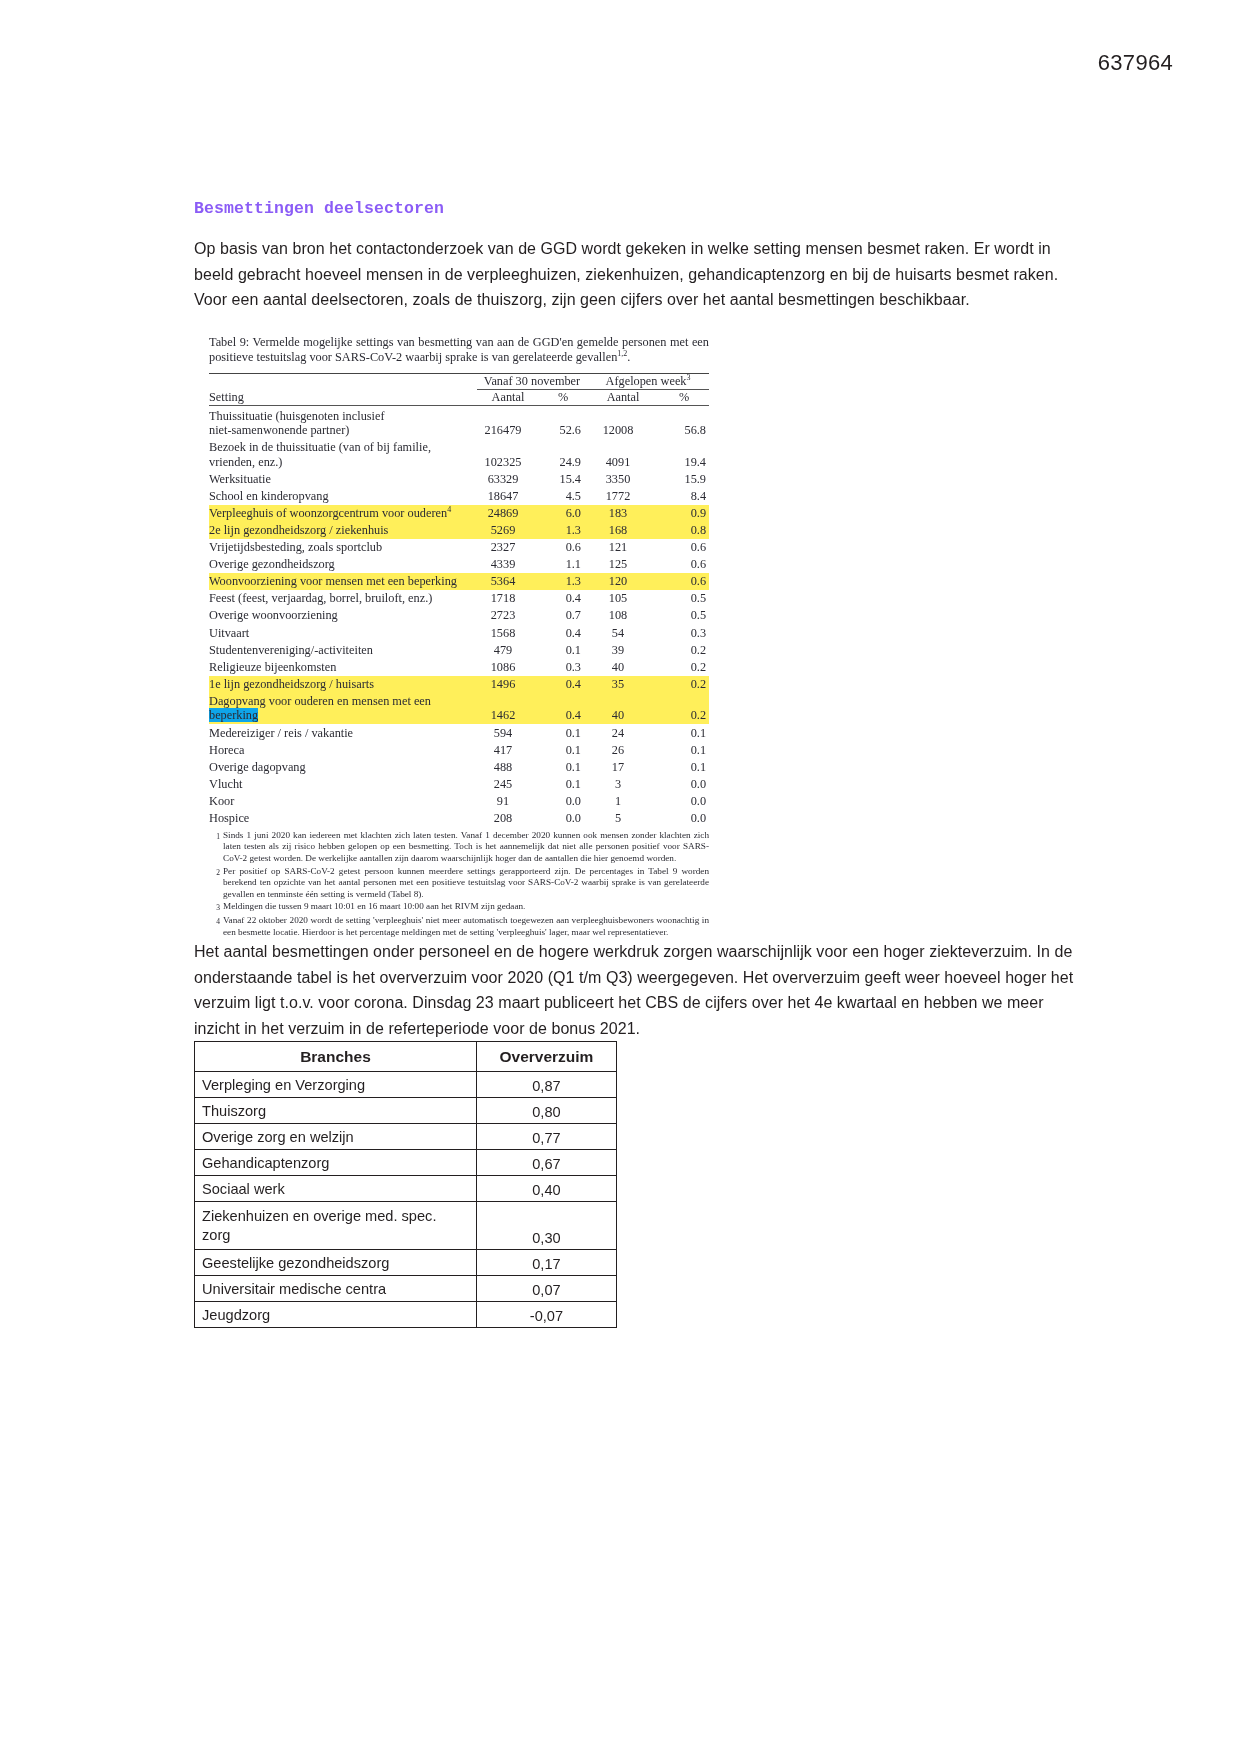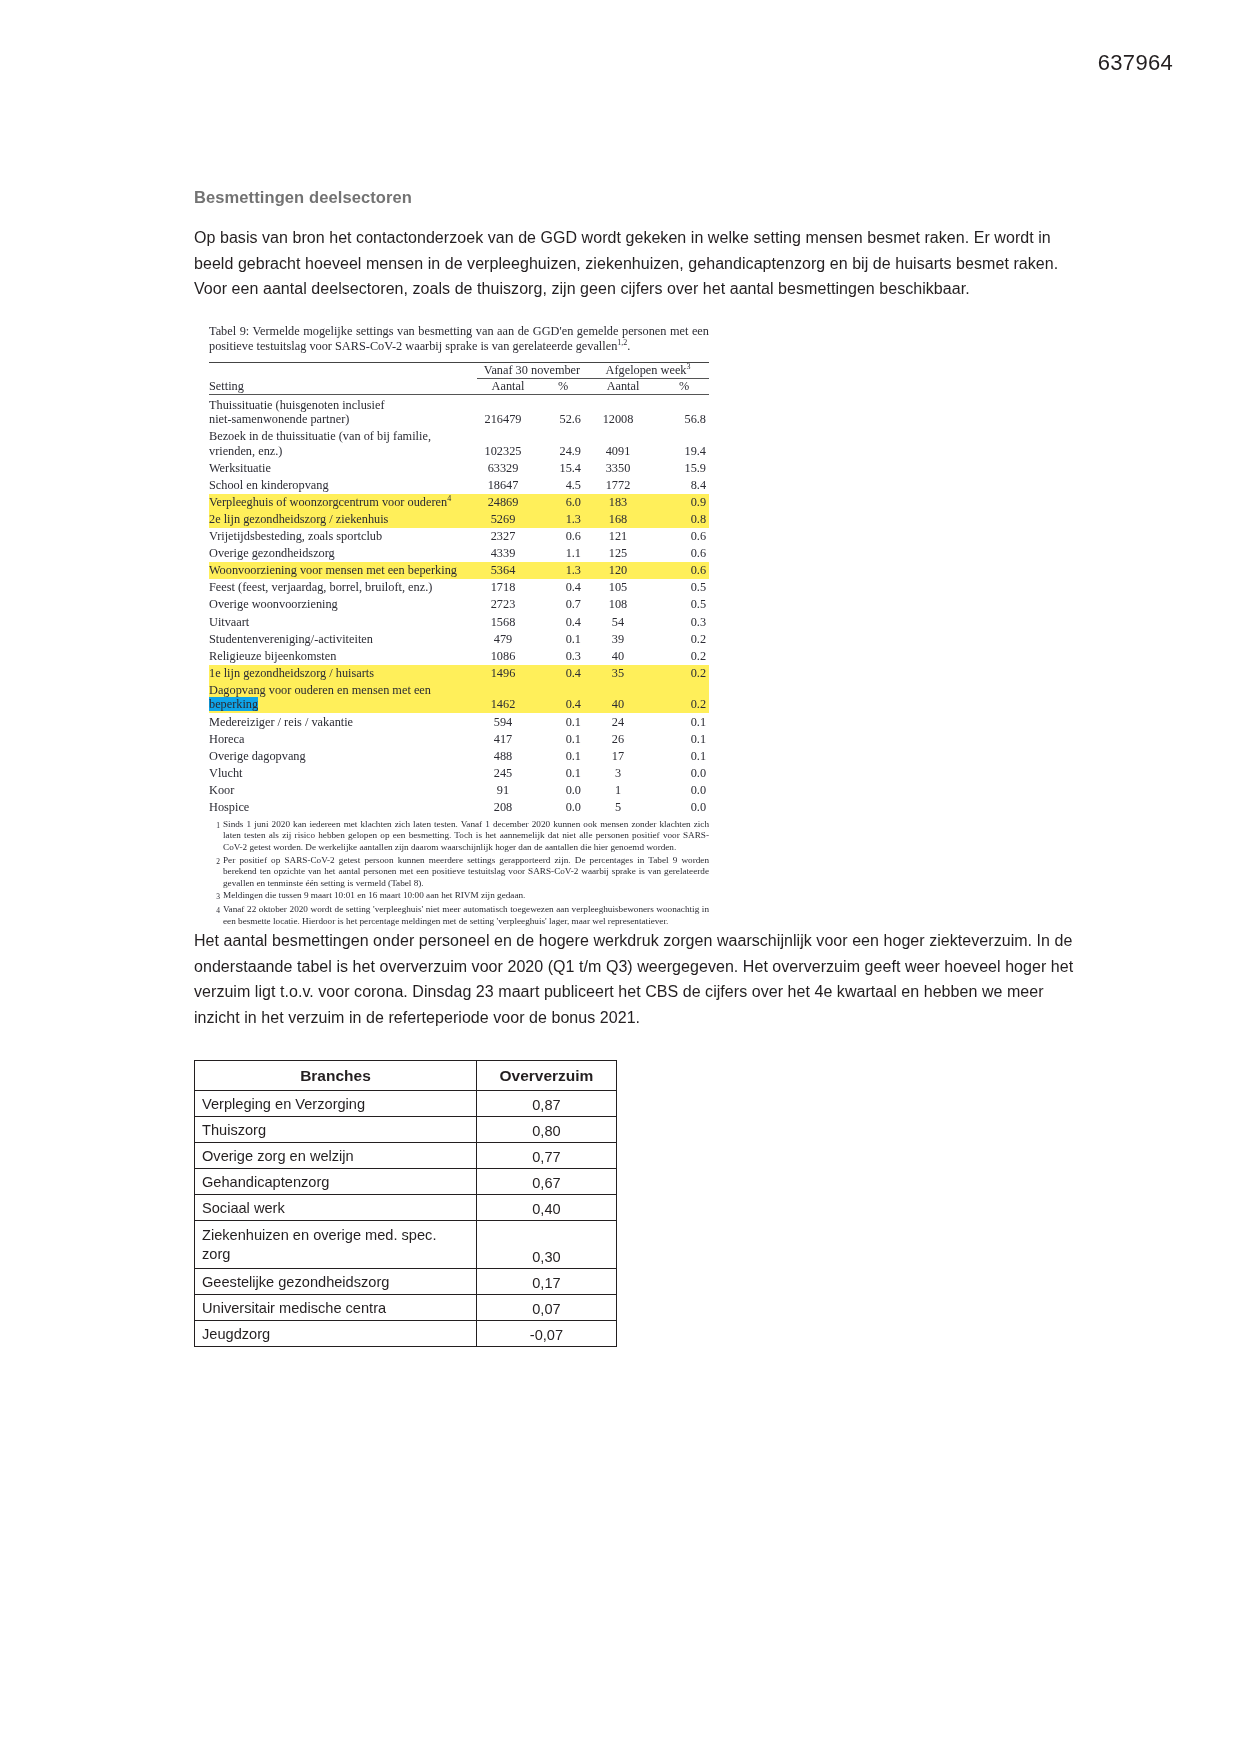--- a/index.html
+++ b/index.html
@@ -30,23 +30,24 @@
   .content {
     position: absolute;
     left: 194px;
     top: 188px;
     width: 880px;
   }
 
   h1.section-title {
     font-size: 16.5px;
     font-weight: bold;
-    margin: 0 0 18px 0;
+    margin: 11px 0 18px 0;
     letter-spacing: 0.1px;
-    color: #737373;
+    color: #8b5cf6;
+    font-family: Liberation Mono, monospace;
   }
 
   p.body-text {
     font-size: 16px;
     line-height: 25.5px;
     margin: 0;
     color: #231f20;
     letter-spacing: 0.05px;
   }
 
@@ -126,21 +127,20 @@
 
   .after-text {
     margin-top: 44px;
     font-size: 16px;
     line-height: 25.5px;
     letter-spacing: 0.05px;
   }
 
   
   table.branches {
-    margin-top: 30px;
     margin-left: 0px;
     border-collapse: collapse;
     width: 423px;
     font-family: "Liberation Sans", sans-serif;
     font-size: 14.6px;
     color: #231f20;
   }
   table.branches td, table.branches th {
     border: 1.4px solid #231f20;
     padding: 5px 7px 4px 7px;

